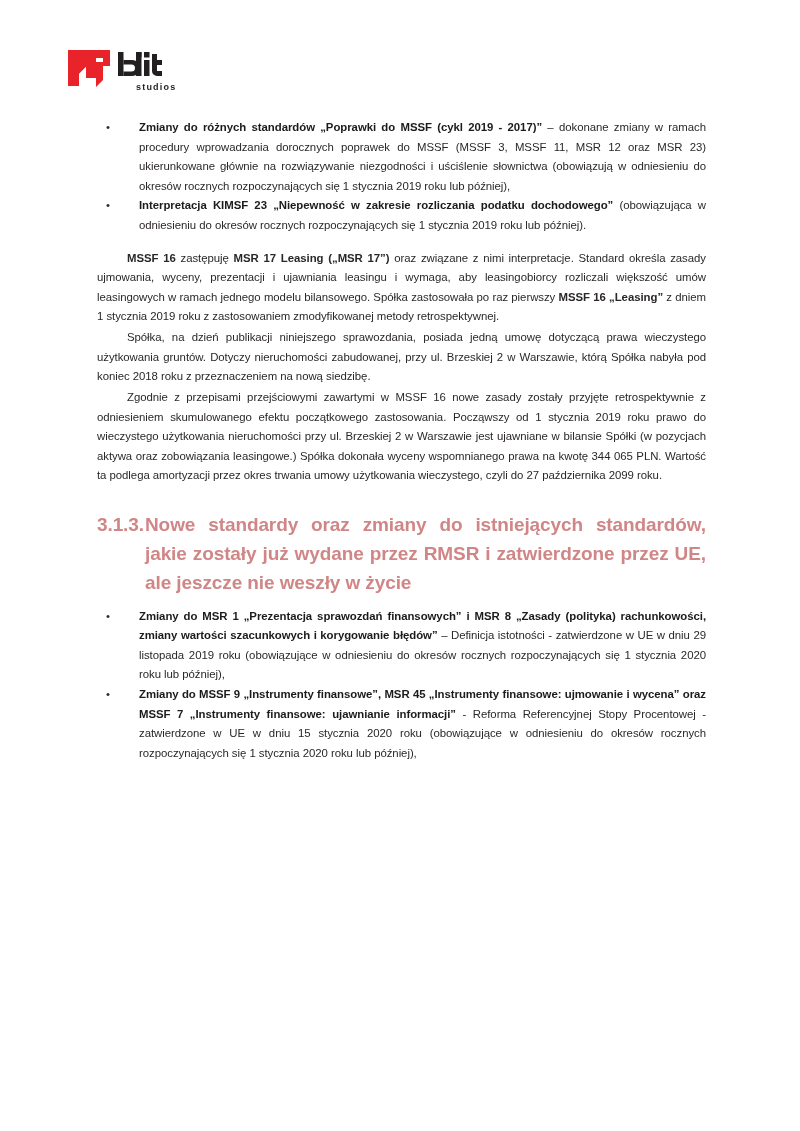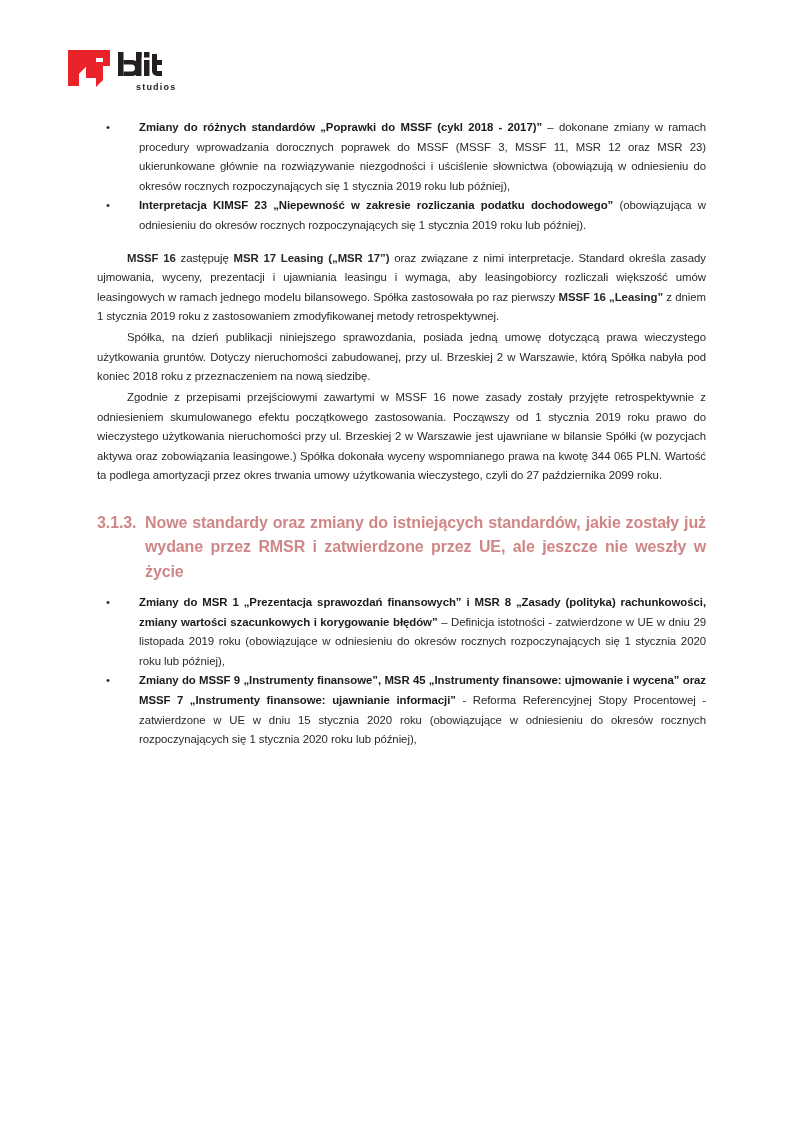--- a/index.html
+++ b/index.html
@@ -75,21 +75,21 @@
     line-height: 1.72;
     font-size: 11.4px;
     color: #2b2728;
   }
   ul.bullets > li b { font-weight: 700; color: #1c1a1b; }
 
   
   .heading {
     position: relative;
     color: #d08686;
-    font-size: 16px;
+    font-size: 19px;
     font-weight: 700;
     line-height: 1.52;
     padding-left: 48px;
     text-align: justify;
     letter-spacing: -0.1px;
   }
   .heading .num {
     position: absolute;
     left: 0;
     top: 0;
@@ -157,21 +157,21 @@
         <text x="70" y="42">studios</text>
       </g>
     </svg>
   </div>
 
   <div class="content">
 
     <ul class="bullets">
       <li>
         <span class="dot">•</span>
-        <b>Zmiany do różnych standardów „Poprawki do MSSF (cykl 2018 - 2017)”</b><span> – dokonane zmiany w ramach procedury wprowadzania dorocznych poprawek do MSSF (MSSF 3, MSSF 11, MSR 12 oraz MSR 23) ukierunkowane głównie na rozwiązywanie niezgodności i uściślenie słownictwa (obowiązują w odniesieniu do okresów rocznych rozpoczynających się 1 stycznia 2019 roku lub później),</span>
+        <b>Zmiany do różnych standardów „Poprawki do MSSF (cykl 2019 - 2017)”</b><span> – dokonane zmiany w ramach procedury wprowadzania dorocznych poprawek do MSSF (MSSF 3, MSSF 11, MSR 12 oraz MSR 23) ukierunkowane głównie na rozwiązywanie niezgodności i uściślenie słownictwa (obowiązują w odniesieniu do okresów rocznych rozpoczynających się 1 stycznia 2019 roku lub później),</span>
       </li>
       <li>
         <span class="dot">•</span>
         <b>Interpretacja KIMSF 23 „Niepewność w zakresie rozliczania podatku dochodowego”</b><span> (obowiązująca w odniesieniu do okresów rocznych rozpoczynających się 1 stycznia 2019 roku lub później).</span>
       </li>
     </ul>
 
     <div class="spacer-sm"></div>
 
     <p class="body indent"><b>MSSF 16</b><span> zastępuję </span><b>MSR 17 Leasing („MSR 17”)</b><span> oraz związane z nimi interpretacje. Standard określa zasady ujmowania, wyceny, prezentacji i ujawniania leasingu i wymaga, aby leasingobiorcy rozliczali większość umów leasingowych w ramach jednego modelu bilansowego. Spółka zastosowała po raz pierwszy </span><b>MSSF 16 „Leasing”</b><span> z dniem 1 stycznia 2019 roku z zastosowaniem zmodyfikowanej metody retrospektywnej.</span></p>

